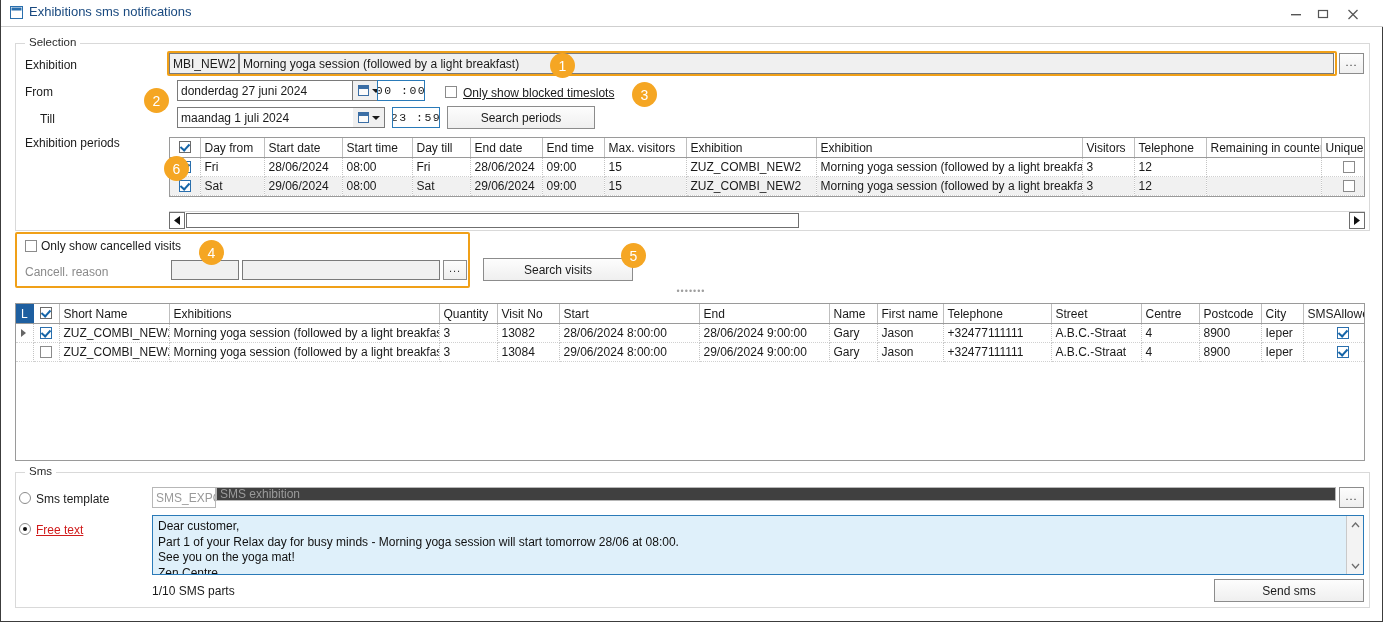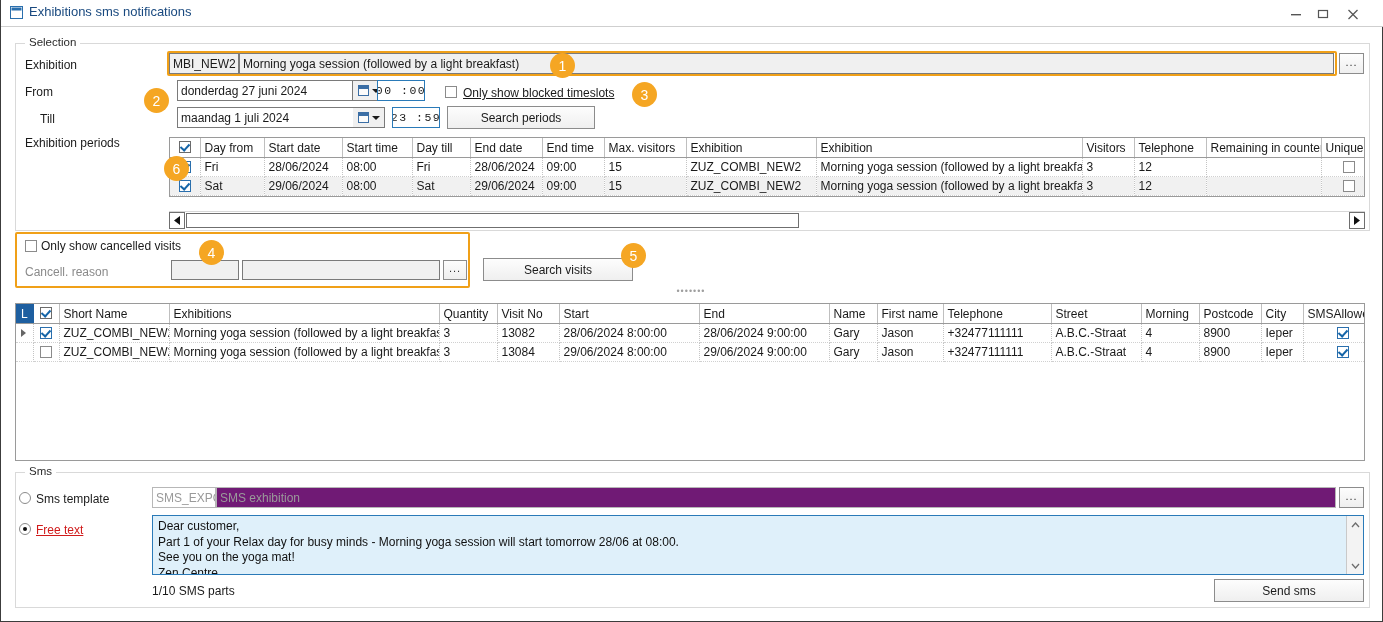--- a/index.html
+++ b/index.html
@@ -435,21 +435,21 @@
           <th>Short Name</th>
           <th>Exhibitions</th>
           <th>Quantity</th>
           <th>Visit No</th>
           <th>Start</th>
           <th>End</th>
           <th>Name</th>
           <th>First name</th>
           <th>Telephone</th>
           <th>Street</th>
-          <th>Morning</th>
+          <th>Centre</th>
           <th>Postcode</th>
           <th>City</th>
           <th>SMSAllowed</th>
 
         </tr>
       </thead>
       <tbody>
         <tr>
           <td class="ctr">
             <svg width="6" height="8" viewBox="0 0 6 8">
@@ -504,21 +504,21 @@
     </table>
   </div>
 
   <div class="groupbox" style="left:14px; top:472px; width:1355px; height:136px;">
     <span class="gb-label">Sms</span>
   </div>
 
   <span class="radio" style="left:18px; top:492px;"></span>
   <span class="lbl" style="left:35px; top:492px;">Sms template</span>
   <div class="tbox ph" style="left:151px; top:487px; width:64px; height:21px; background:#ffffff; border-color:#b7b7b7;">SMS_EXPO</div>
-  <div class="tbox ph" style="left:215px; top:487px; width:1120px; height:21px; background:#701a75; border-color:#b7b7b7;">SMS exhibition</div>
+  <div class="tbox ph" style="left:215px; top:487px; width:1120px; height:14px; background:#404040; border-color:#b7b7b7;">SMS exhibition</div>
   <div class="btn ell" style="left:1338px; top:487px; width:25px; height:21px;">...</div>
 
   <span class="radio sel" style="left:18px; top:523px;"></span>
   <span class="lbl freetext-link" style="left:35px; top:523px;">Free text</span>
 
   <div id="freetext" style="left:151px; top:515px; width:1212px; height:60px;">
     <div class="ft-line">Dear customer,</div>
     <div class="ft-line">Part 1 of your Relax day for busy minds - Morning yoga session will start tomorrow 28/06 at 08:00.</div>
     <div class="ft-line">See you on the yoga mat!</div>
     <div class="ft-line">Zen Centre</div>

